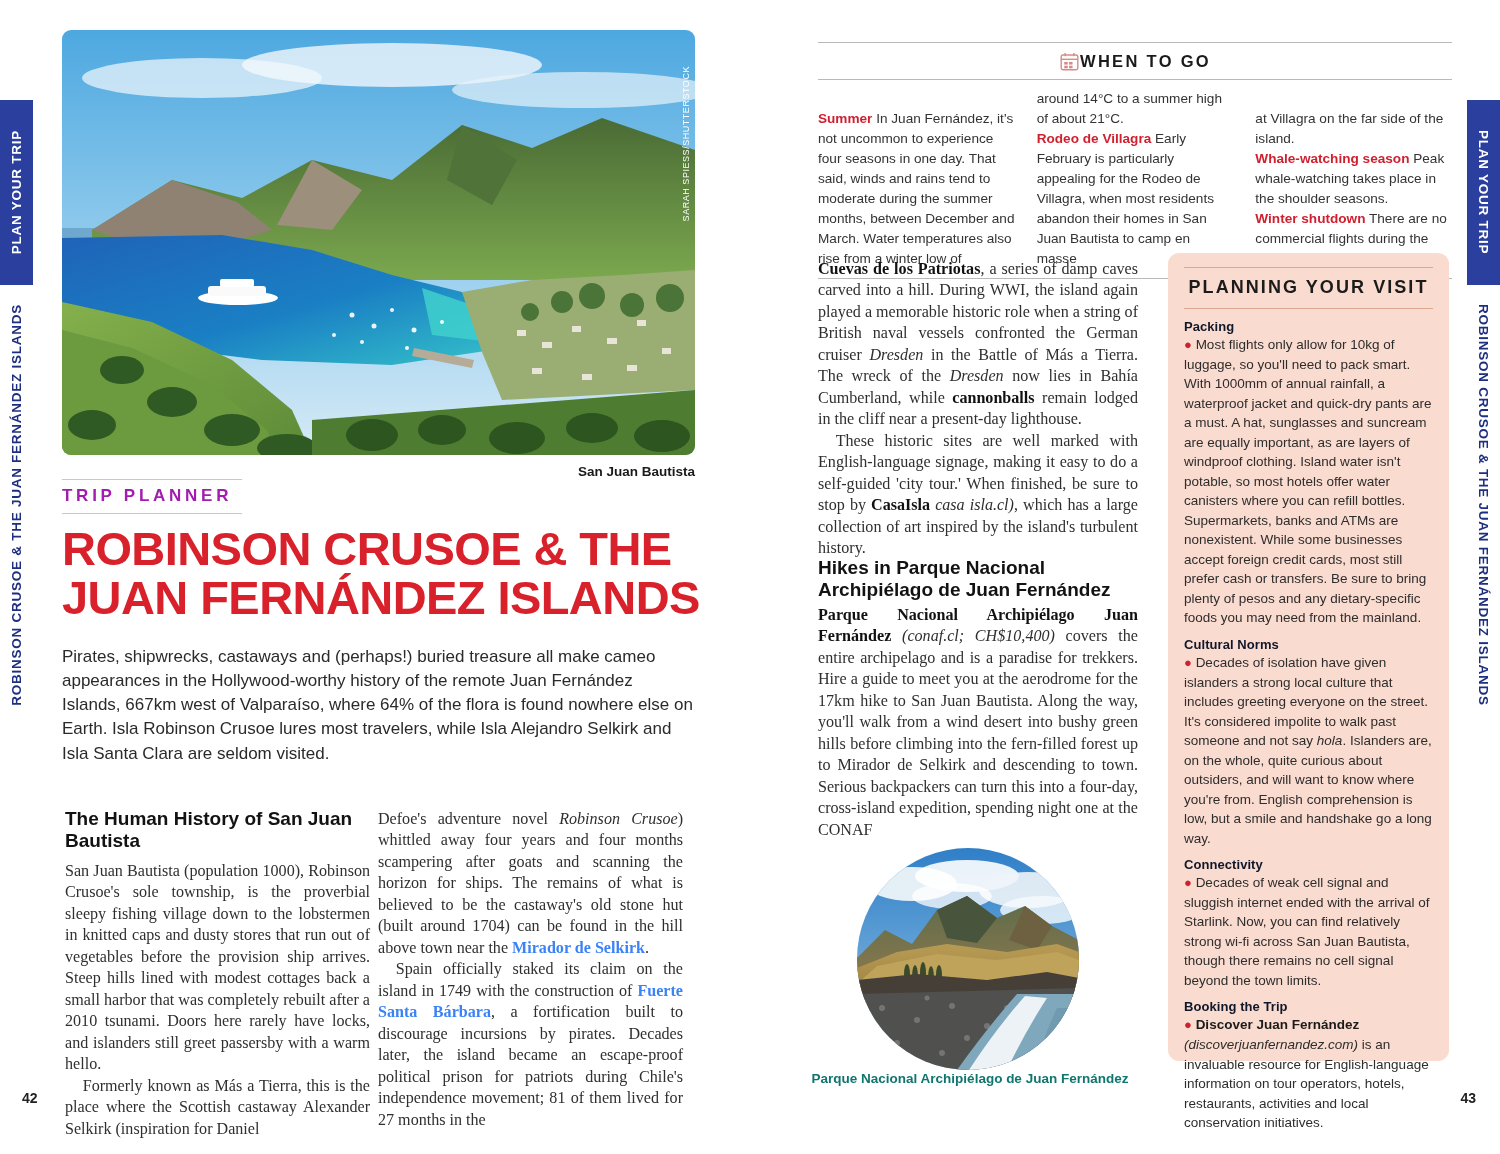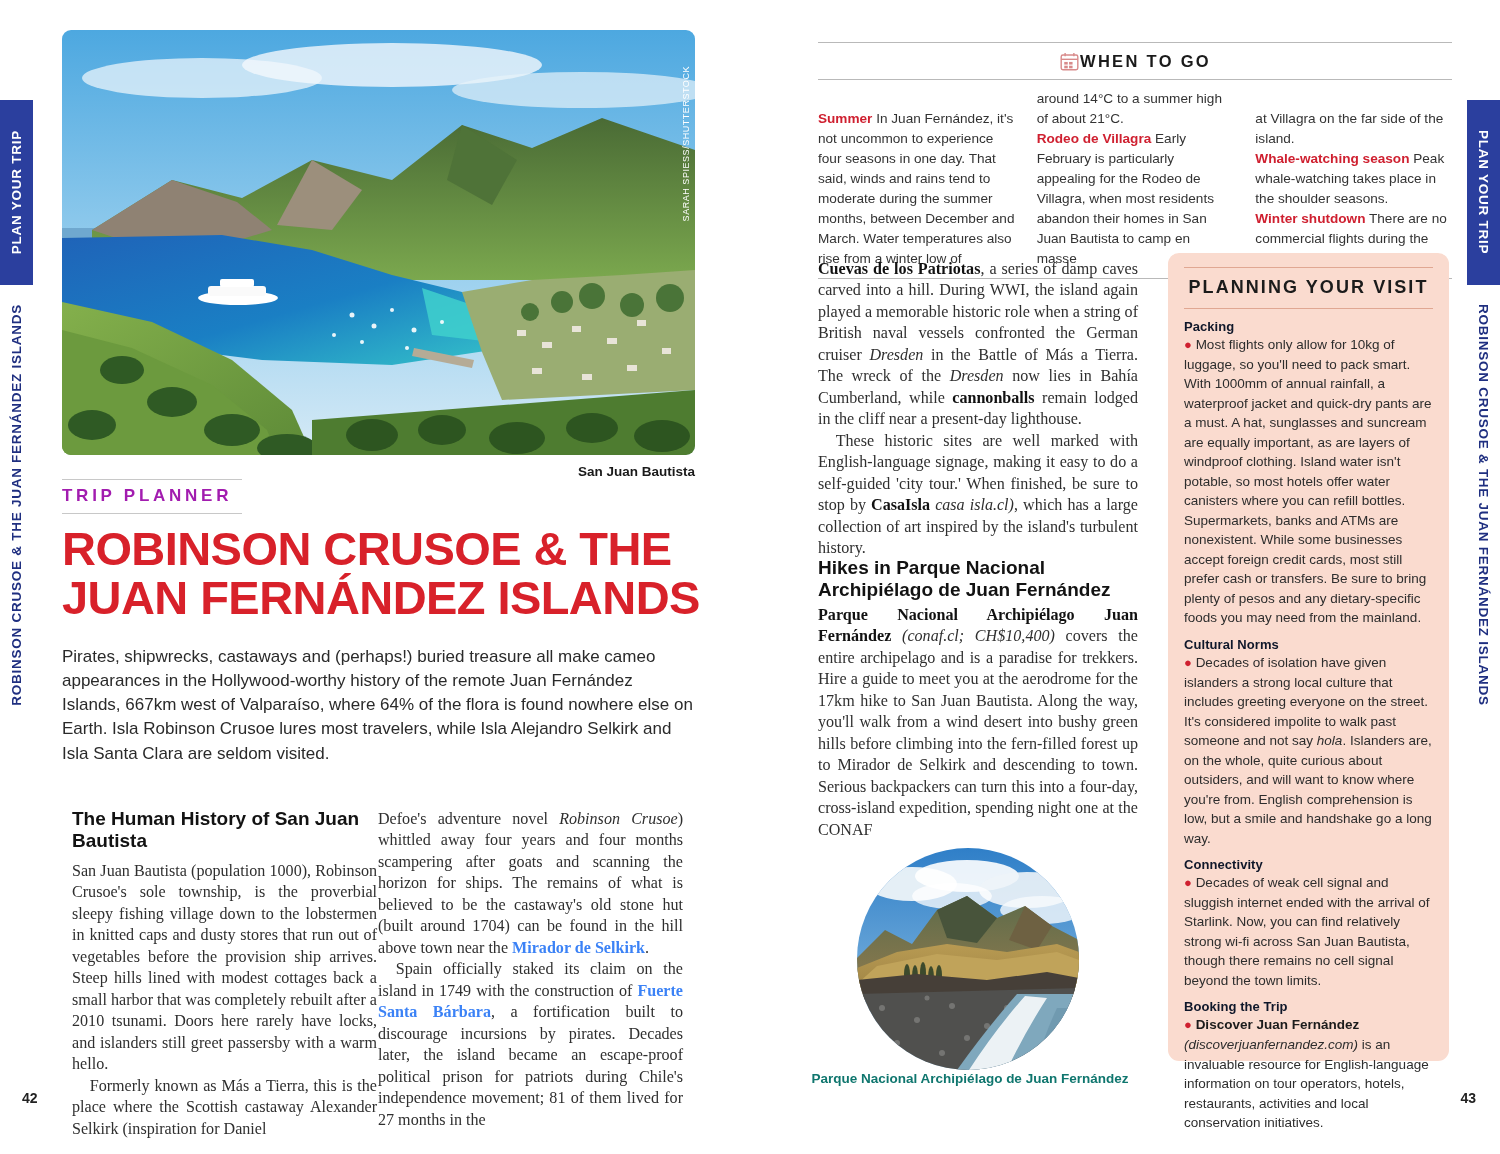--- a/index.html
+++ b/index.html
@@ -64,21 +64,21 @@
     font-size: 47px; line-height: 1.04; font-weight: 700;
     color: #d8212a; letter-spacing: -0.012em;
   }
 
   .standfirst {
     position: absolute; left: 62px; top: 645px; width: 632px;
     font-size: 17px; line-height: 1.42; color: #2a2a2a;
   }
 
   .lp-col { position: absolute; top: 808px; width: 305px; }
-  .lp-col-1 { left: 72px; }
+  .lp-col-1 { left: 65px; }
   .lp-col-2 { left: 378px; }
 
   .sub-head {
     font-size: 19px; font-weight: 700; color: #121212;
     line-height: 1.18; margin-bottom: 7px;
   }
   .serif-body {
     font-family: "Liberation Serif", serif;
     font-size: 16.1px; line-height: 1.335; color: #2f2f2f;
     text-align: justify; hyphens: auto;

